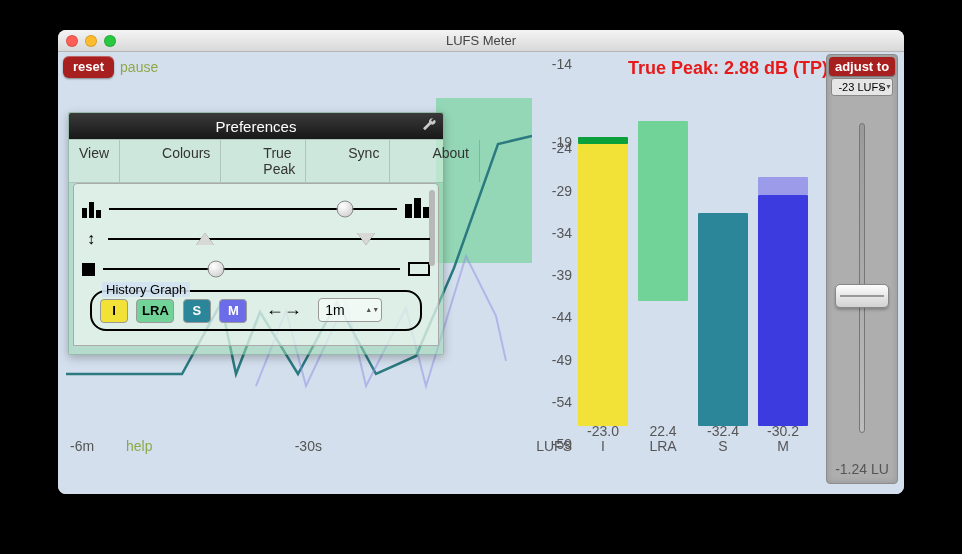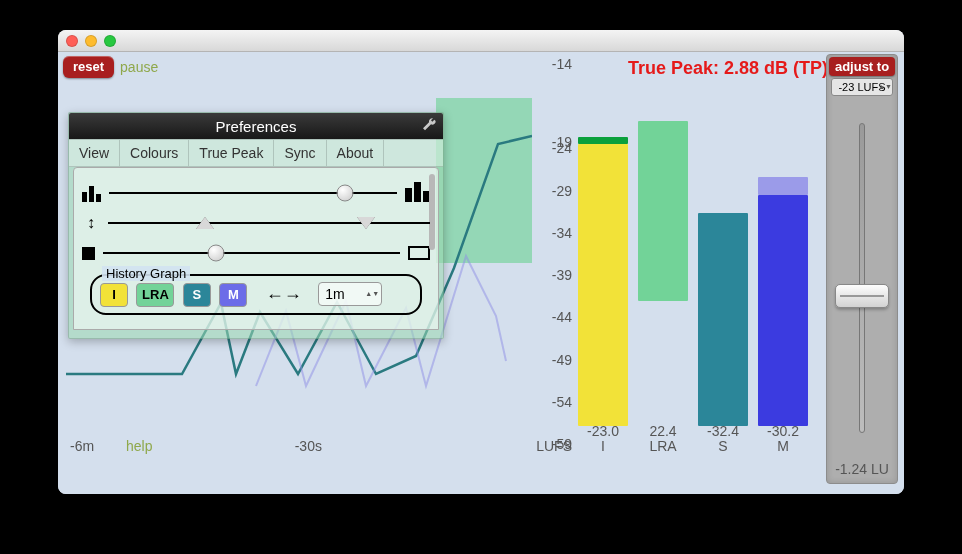--- a/index.html
+++ b/index.html
@@ -33,21 +33,21 @@
     .bars { position:absolute; left:520px; top:8px; width:234px; height:394px;}
     .bar-col { position:absolute; bottom:28px; width:50px;}
     .bar-bg { position:absolute; bottom:0; width:100%; border-radius:1px;}
     .bar-label { position:absolute; bottom:-28px; left:-4px; right:-4px; text-align:center; color:#555; font-size:14px; line-height:15px;}
     .prefs { position:absolute; left:10px; top:60px; width:376px; background:rgba(153,215,175,.55); border:1px solid rgba(0,0,0,.15); box-shadow:0 3px 10px rgba(0,0,0,.25); border-radius:2px; padding-bottom:8px;}
     .prefs-head { background:linear-gradient(#3a3a3a,#181818); color:#fff; height:26px; display:flex; align-items:center; justify-content:center; font-size:15px; position:relative; border-radius:2px 2px 0 0;}
     .wrench { position:absolute; right:6px; top:4px; width:16px; height:16px;}
     .theme-row { display:flex; align-items:center; gap:4px; padding:4px 6px;}
     .theme-select { flex:1; height:26px; background:linear-gradient(#ececec,#cacaca); border:1px solid #999; border-radius:3px; display:flex; align-items:center; padding:0 8px; font-size:14px; color:#333; position:relative;}
     .plus { width:22px; height:22px; display:flex; align-items:center; justify-content:center; font-size:22px; font-weight:bold;}
-    .tab-strip { display:flex; background:rgba(255,255,255,.35); border-top:1px solid rgba(0,0,0,.15); border-bottom:1px solid rgba(0,0,0,.15);}
+    .tab-strip { display:flex; background:rgba(255,255,255,.35); border-top:1px solid rgba(0,0,0,.15); border-bottom:1px solid rgba(0,0,0,.15);gap:32px;}
     .tab { padding:5px 10px; font-size:14px; color:#333; border-right:1px solid rgba(0,0,0,.15); cursor:pointer;}
     .sliders { background:rgba(255,255,255,.55); margin:0 4px; border:1px solid #aaa; border-radius:4px 4px 0 0; padding:10px 8px 14px; position:relative;}
     .srow { display:flex; align-items:center; height:30px; gap:8px;}
     .srow .track { flex:1; height:2px; background:#000; position:relative;}
     .knob { position:absolute; top:50%; transform:translate(-50%,-50%); width:17px; height:17px; border-radius:50%; background:radial-gradient(circle at 35% 30%, #fff,#c8c8c8); border:1px solid #888;}
     .tri { position:absolute; top:50%; transform:translate(-50%,-50%); width:0;height:0; border-left:9px solid transparent; border-right:9px solid transparent;}
     .tri.upf{border-bottom:12px solid #d8d8d8; filter:drop-shadow(0 0 0.5px #555);}
     .tri.dnf{border-top:12px solid #d8d8d8; filter:drop-shadow(0 0 0.5px #555);}
     .ibars { display:flex; align-items:flex-end; gap:2px; height:18px;}
     .ibars div{width:5px; background:#000;}
@@ -67,20 +67,21 @@
 </head>
 <body>
 
 <div class="window">
   <div class="titlebar">
     <div class="traffic">
       <div class="dot dr"></div>
       <div class="dot dy"></div>
       <div class="dot dg"></div>
     </div>
+    <div class="titletxt">LUFS Meter</div>
   </div>
 
   <div class="content">
 
     <div class="toolbar">
       <div class="btn-reset">reset</div>
       <div class="btn-pause">pause</div>
     </div>
 
     <div class="truepeak">True Peak: 2.88 dB (TP)</div>

